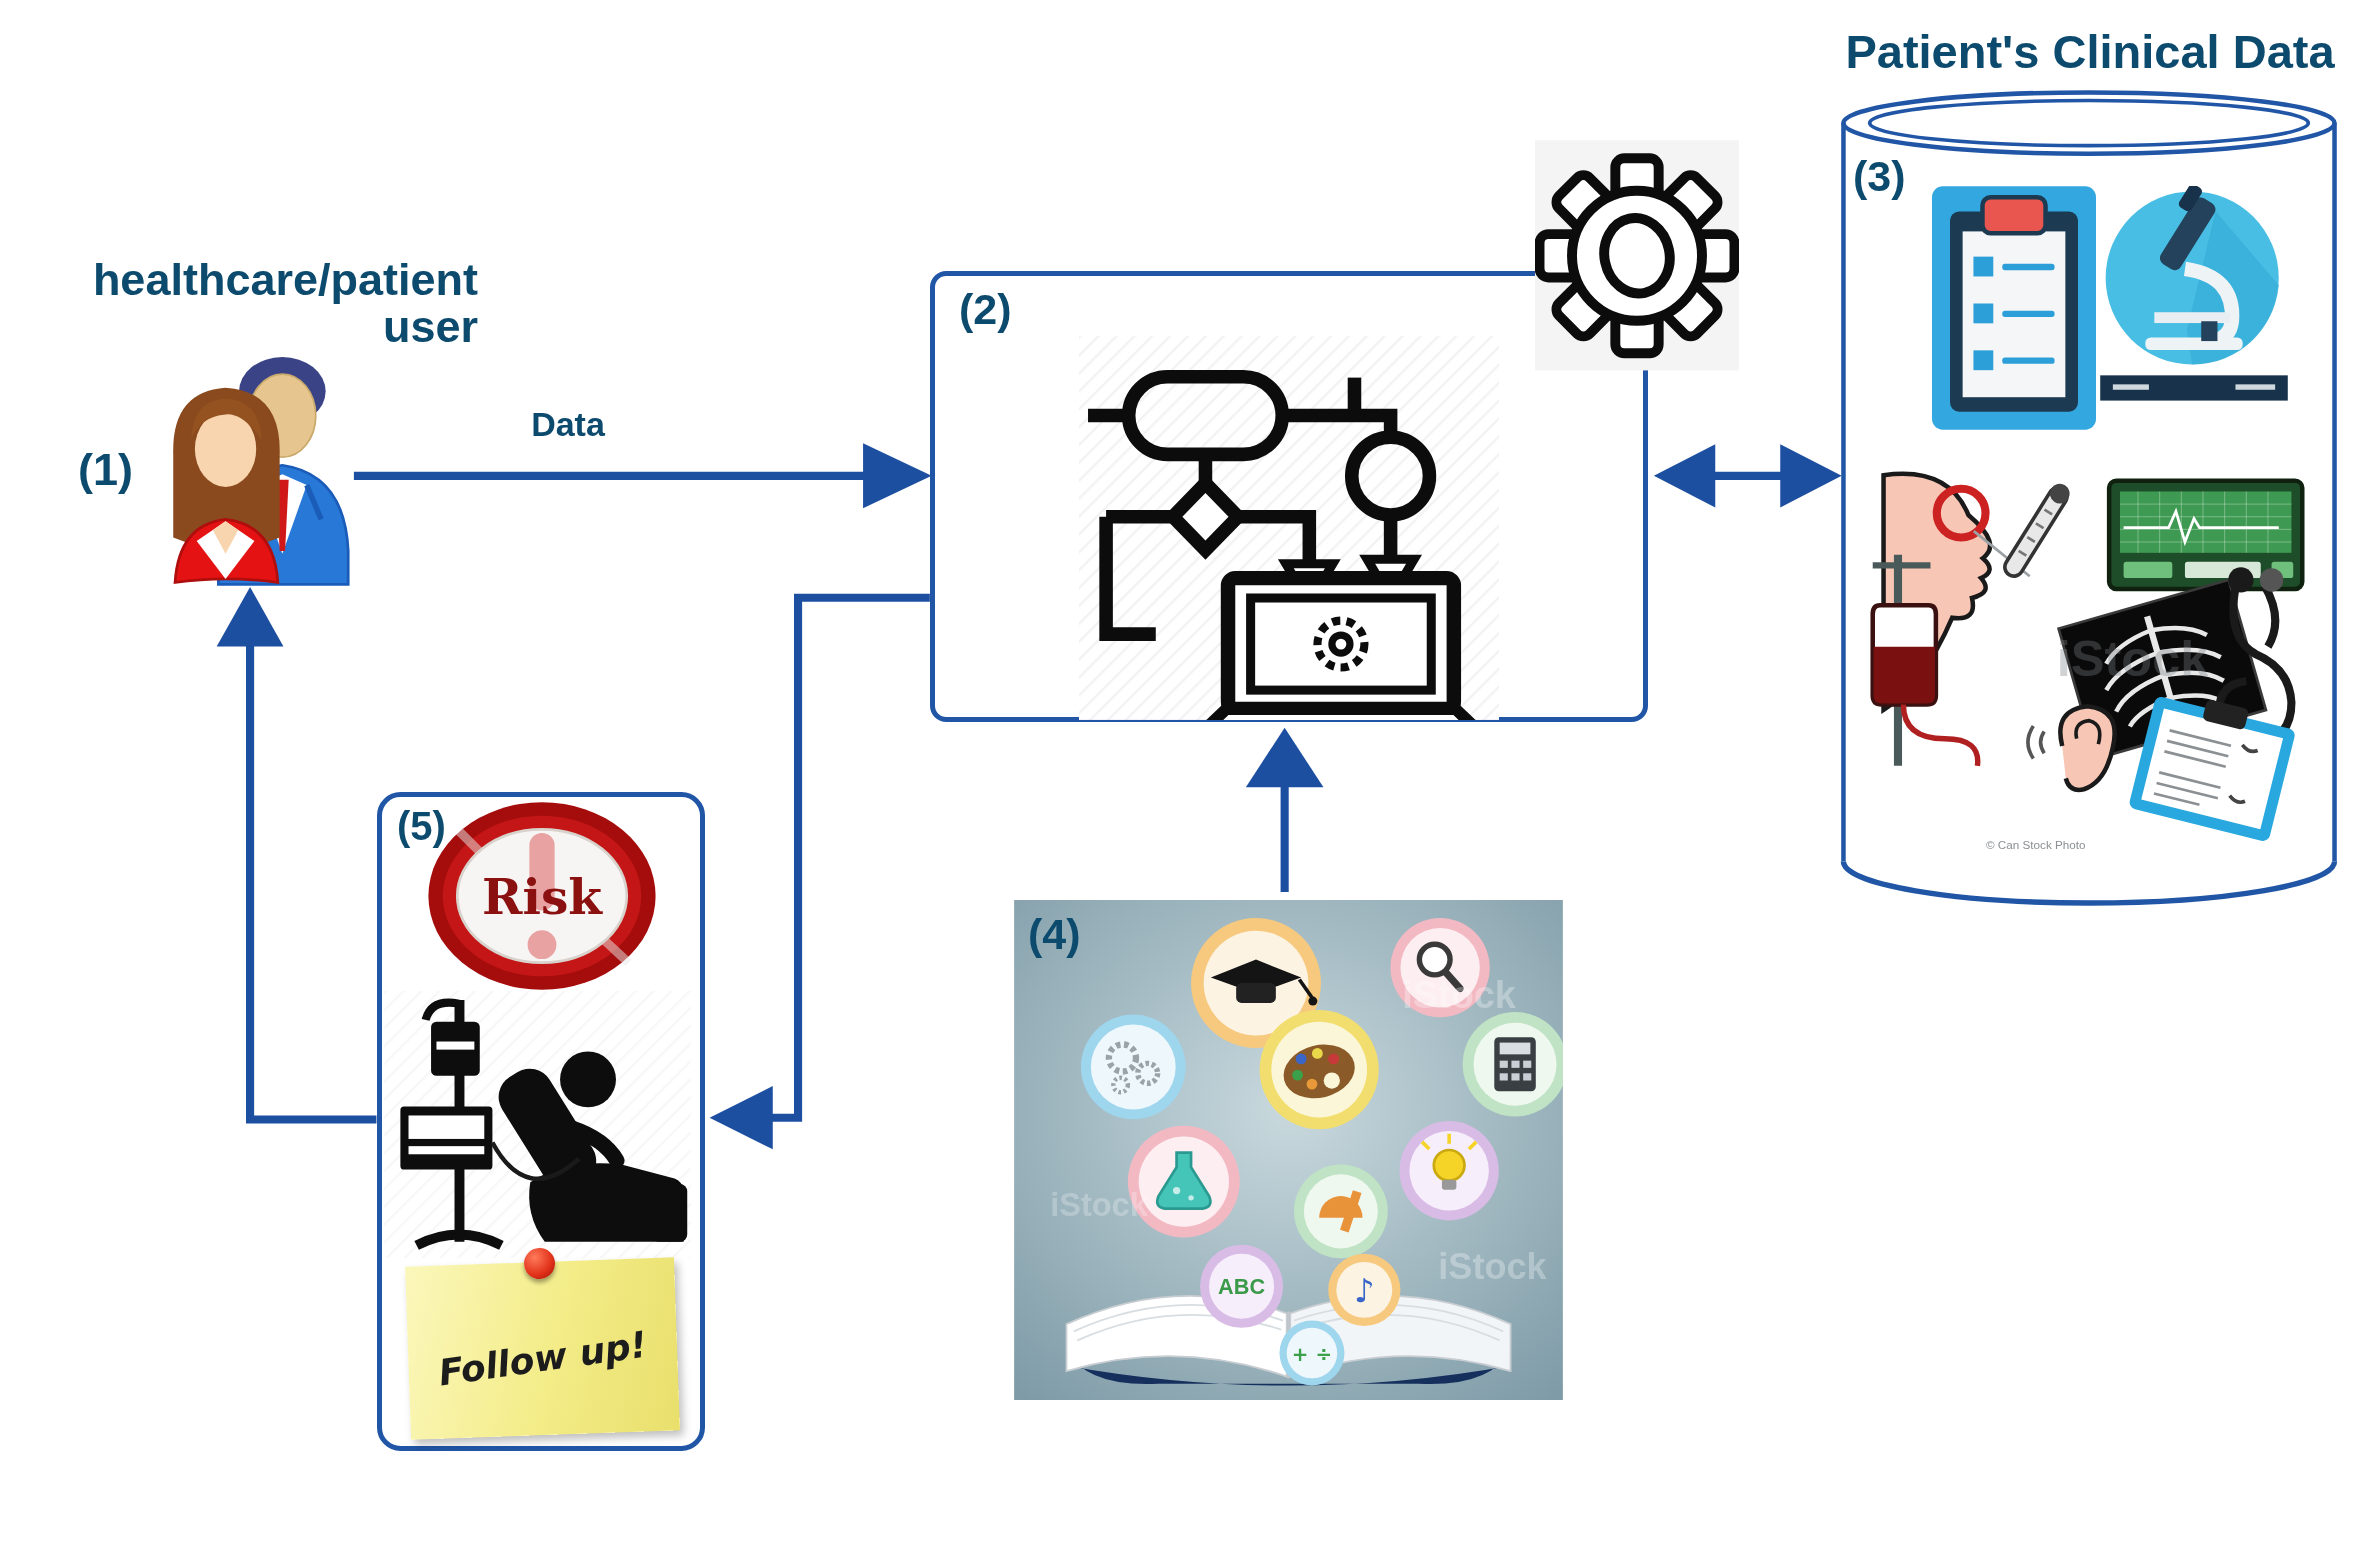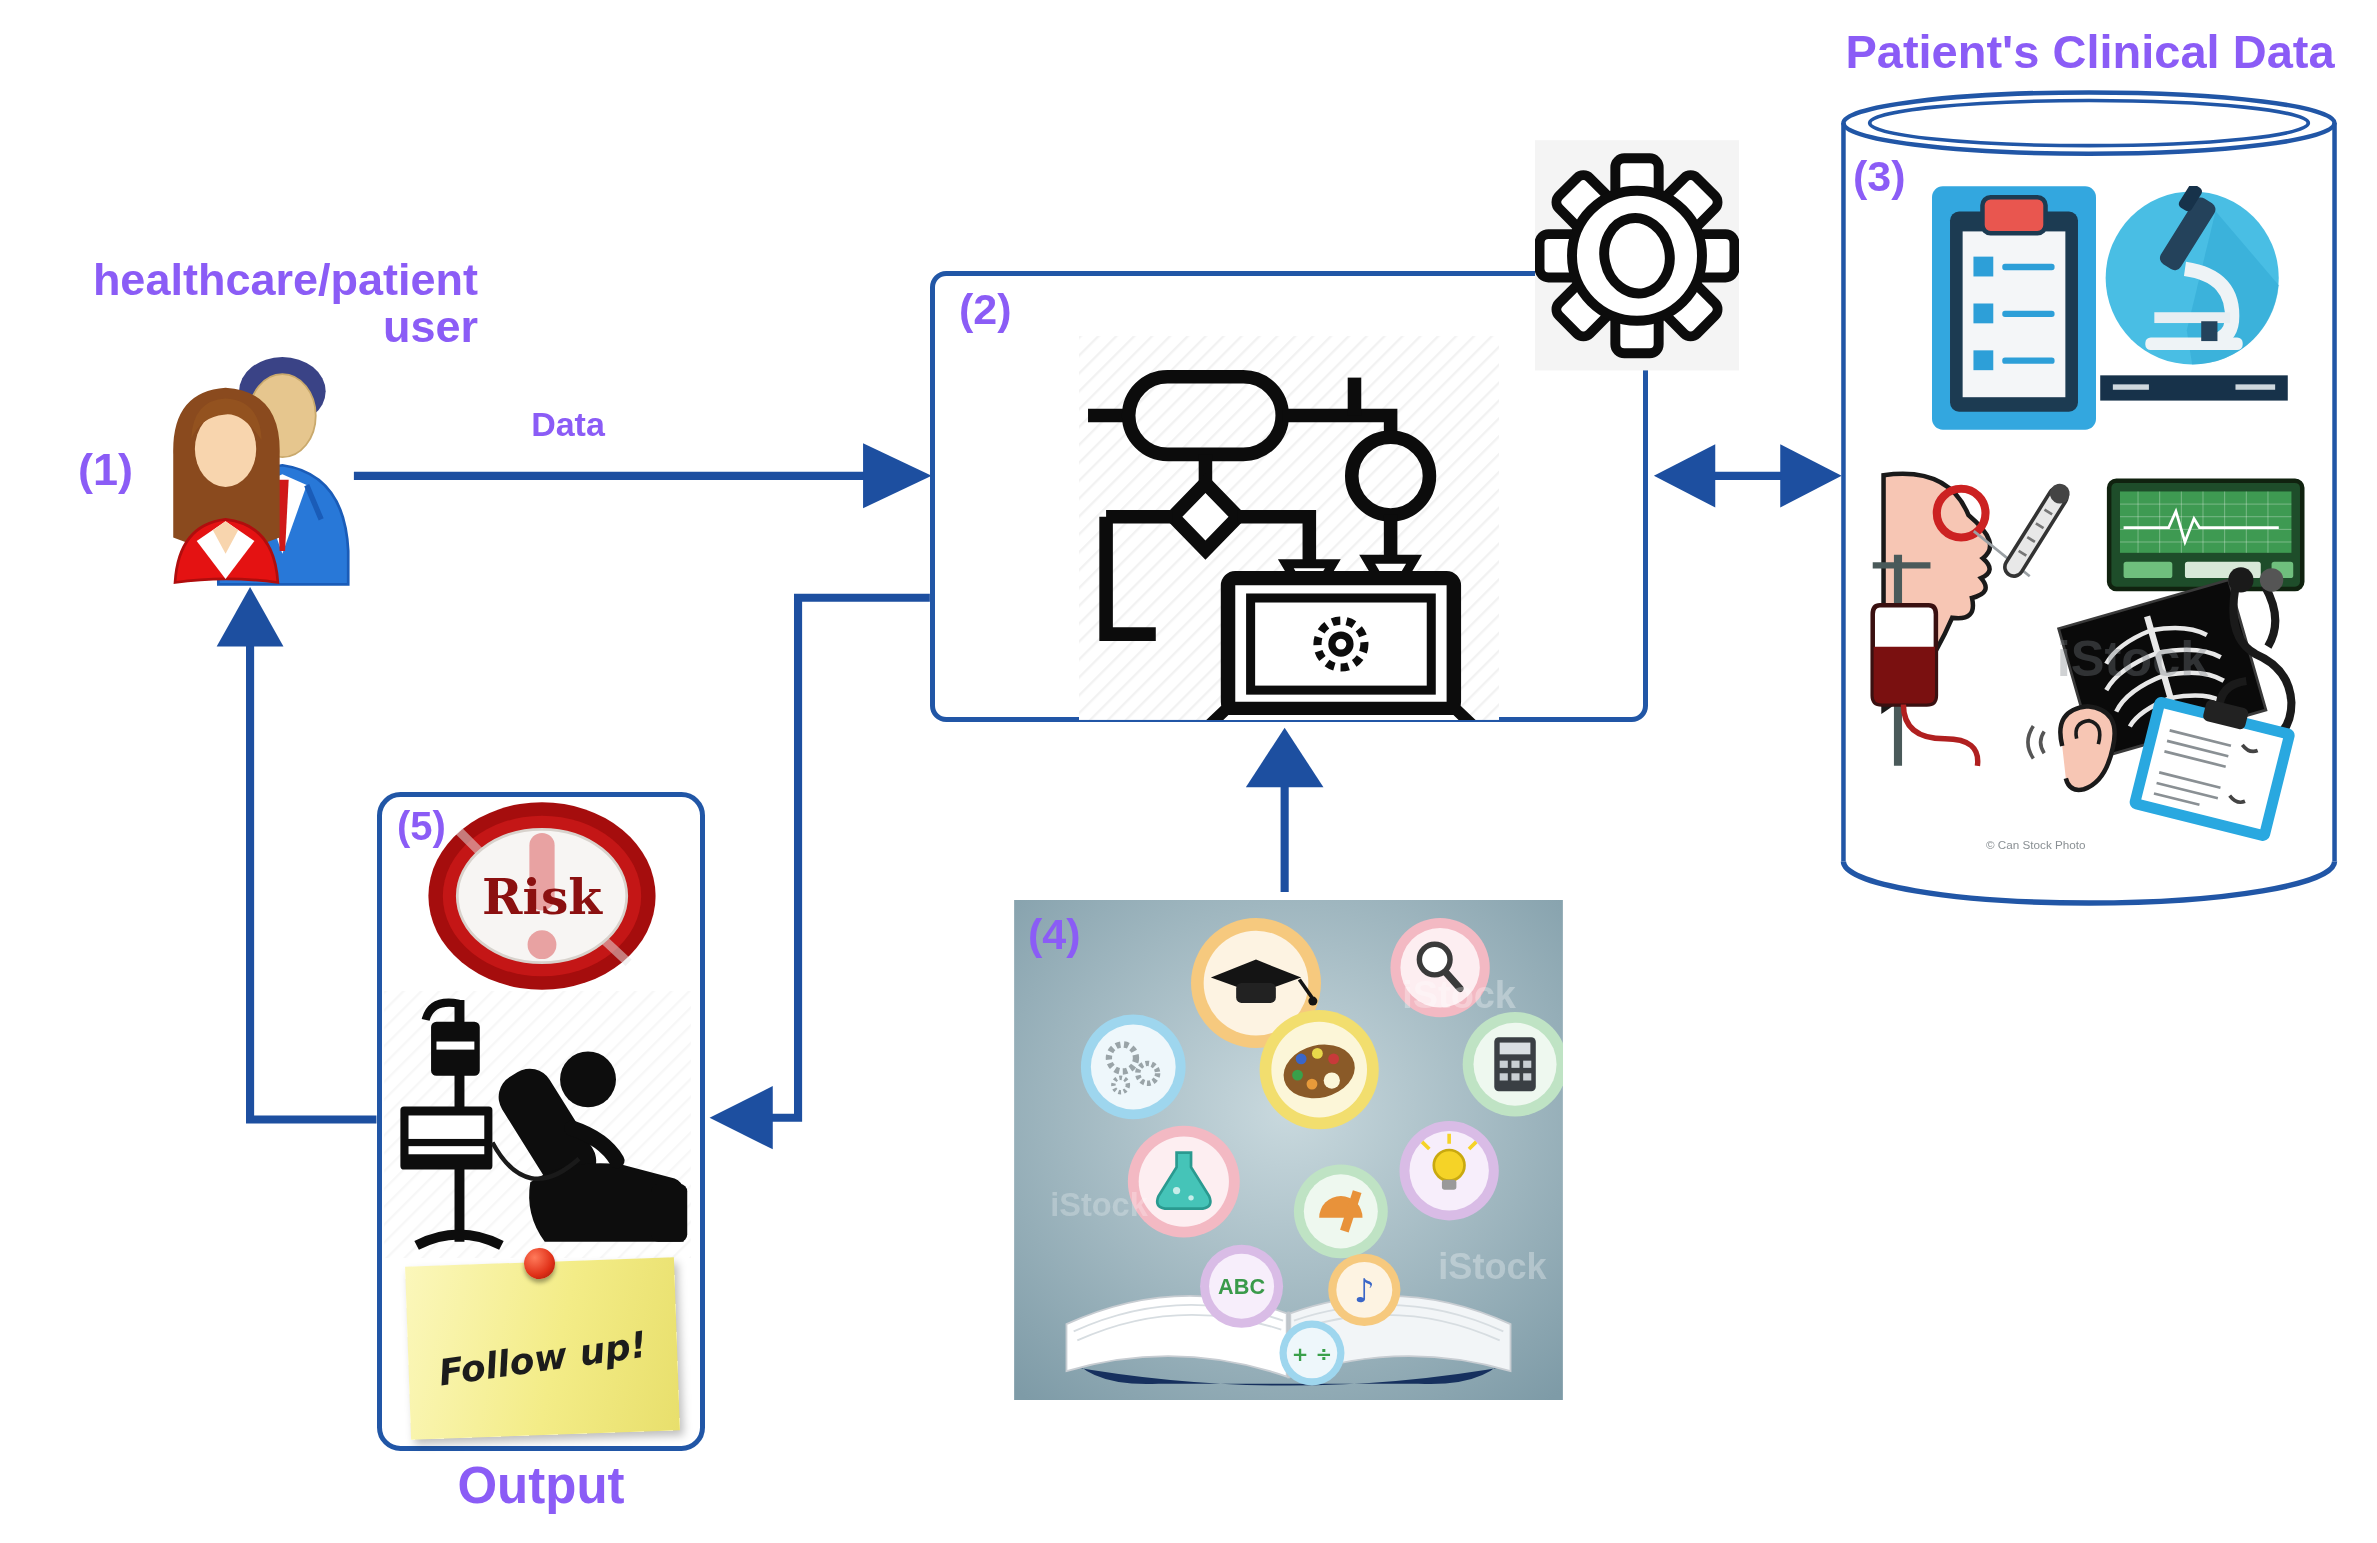--- a/index.html
+++ b/index.html
@@ -1,19 +1,19 @@
 <!DOCTYPE html>
 <html style="font-size:14.4px"><head>
 <meta charset="utf-8">
 <style>
   html,body{margin:0;padding:0;background:#fff;}
   #canvas{position:relative;width:2377px;height:1543px;background:#fff;overflow:hidden;
           font-family:"Liberation Sans",sans-serif;}
   .abs{position:absolute;}
-  .lbl{position:absolute;font-family:"Liberation Sans",sans-serif;font-weight:bold;color:#8b5cf6;}
+  .lbl{position:absolute;font-family:"Liberation Sans",sans-serif;font-weight:bold;color:#0c4a6e;}
   .center{text-align:center;}
   .prelines{white-space:pre-line;text-align:right;}
   .box{position:absolute;background:#fff;border:5.4px solid #2156a6;box-sizing:border-box;}
   #note{position:absolute;left:408px;top:1262px;width:269px;height:173px;
         background:linear-gradient(105deg,#fbf7bb 0%,#f3ec87 55%,#e8df6c 100%);
         transform:rotate(-2deg);box-shadow:3.6px 5.4px 9px rgba(0,0,0,.25);}
   #note .pin{position:absolute;left:50%;top:-14.4px;margin-left:-15.4px;width:31px;height:31px;border-radius:50%;
         background:radial-gradient(circle at 35% 30%,#ff7a5a,#e03018 60%,#9c1408);box-shadow:0 3.6px 4.5px rgba(0,0,0,.35);}
   #note .txt{position:absolute;left:0;right:0;top:76px;text-align:center;transform:rotate(-6deg);
         font-family:"DejaVu Sans",sans-serif;font-style:italic;font-weight:bold;font-size:36px;color:#1c1c1c;}
@@ -383,16 +383,15 @@
       <path d="M208,152 Q244,164 258,188" stroke="#0d0d0d" stroke-width="17" stroke-linecap="round" fill="none"></path>
     </g>
     <path d="M120,168 Q158,238 216,186" stroke="#1a1a1a" stroke-width="5" fill="none"></path>
   </svg>
 
   <div id="note">
     <div class="pin"></div>
     <div class="txt">Follow up!</div>
   </div>
 
-  <div class="lbl center" style="left:377px;top:1456px;width:328px;font-size:51px;">Output</div>
 
 </div>
 
 
 </body></html>

